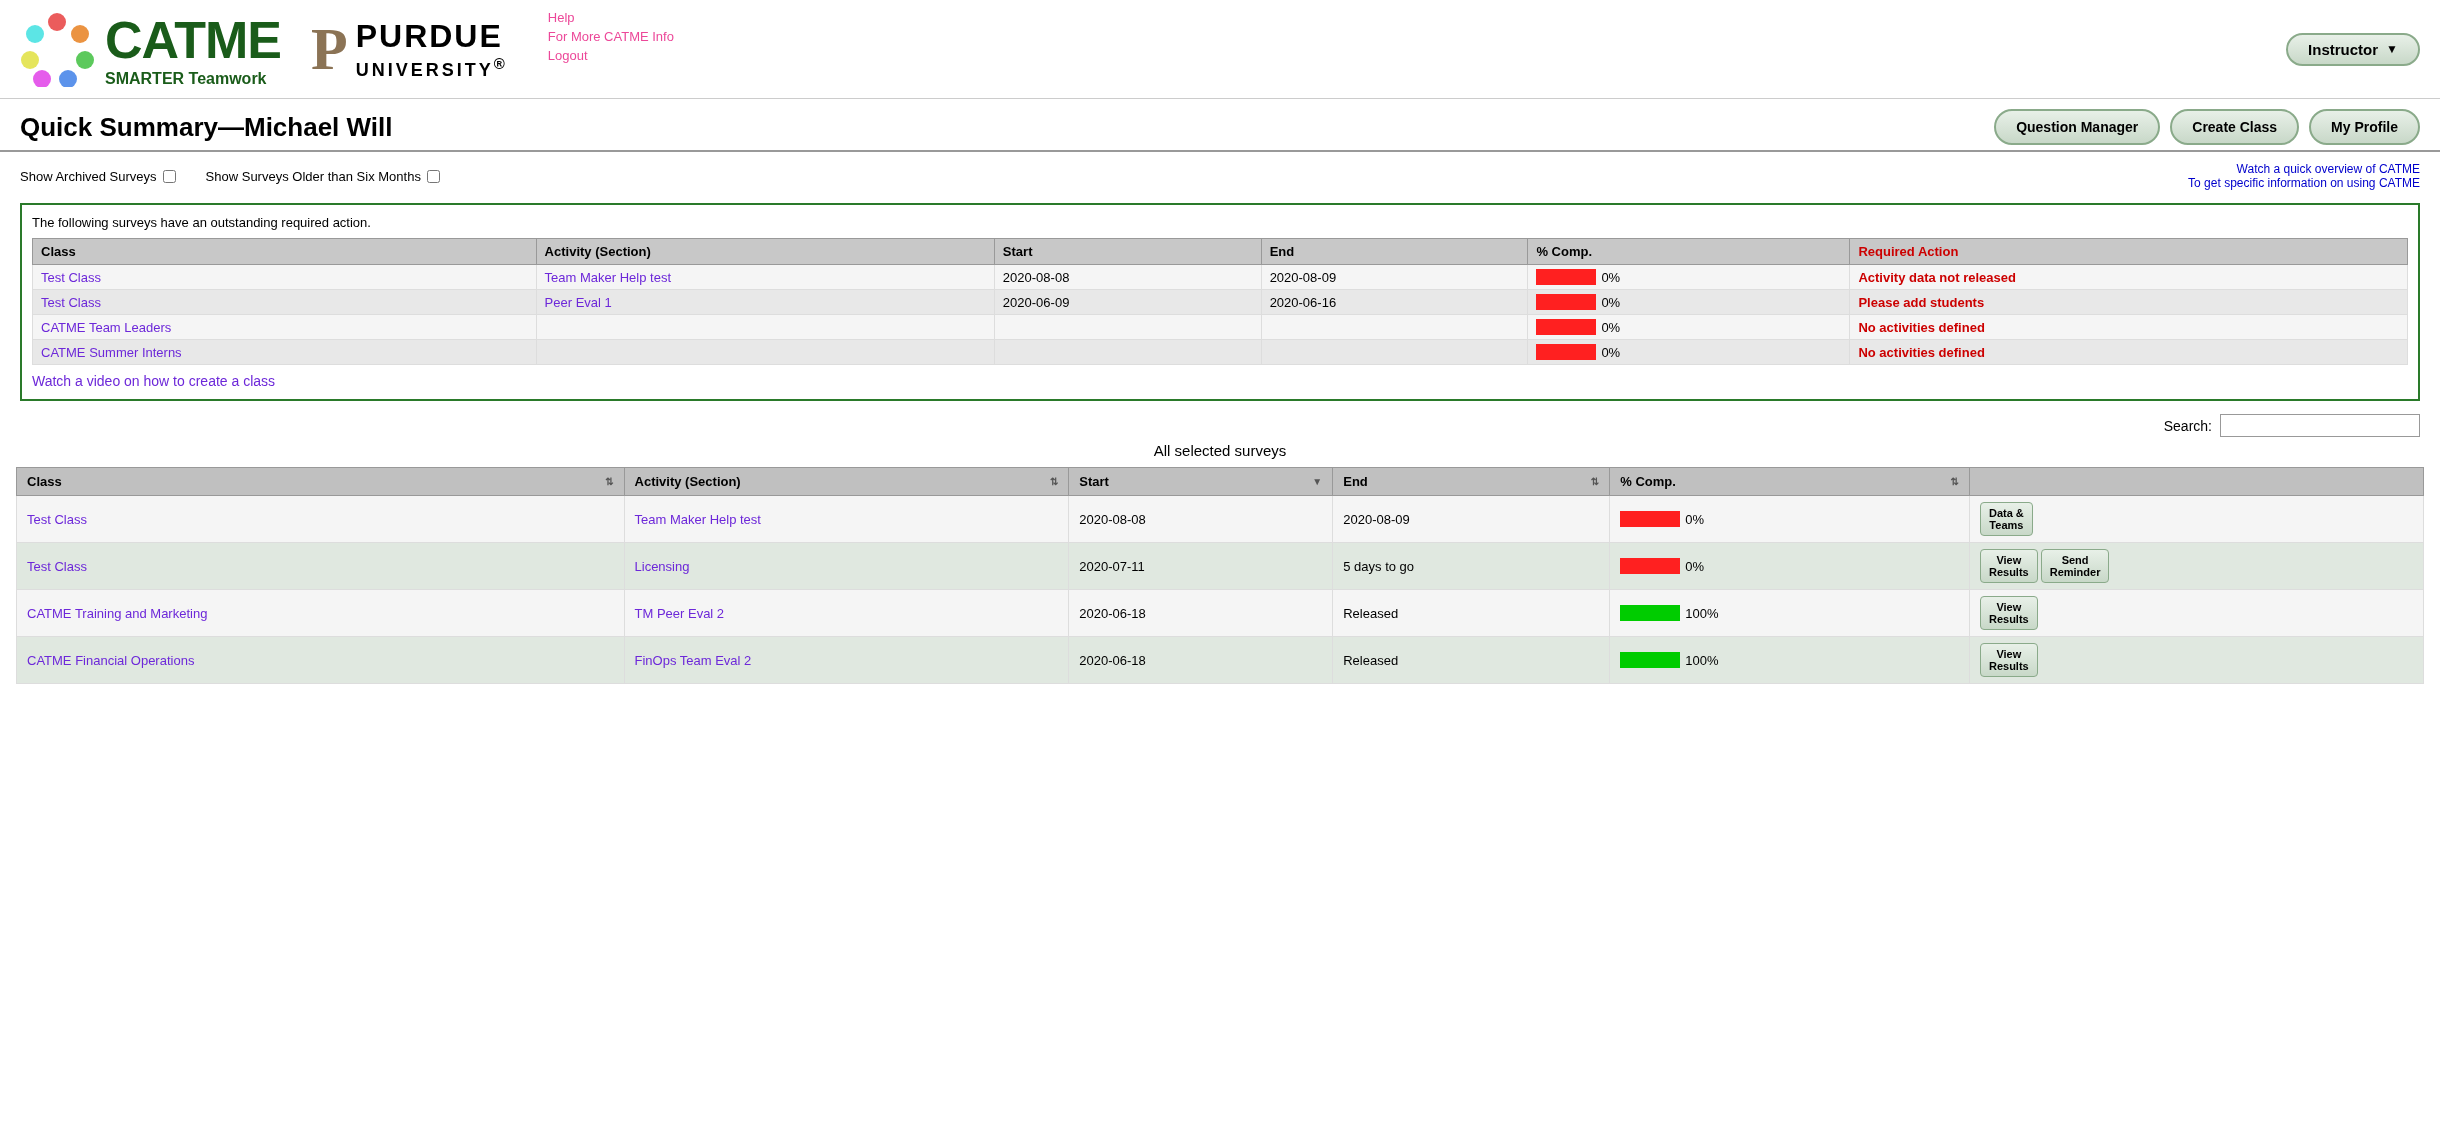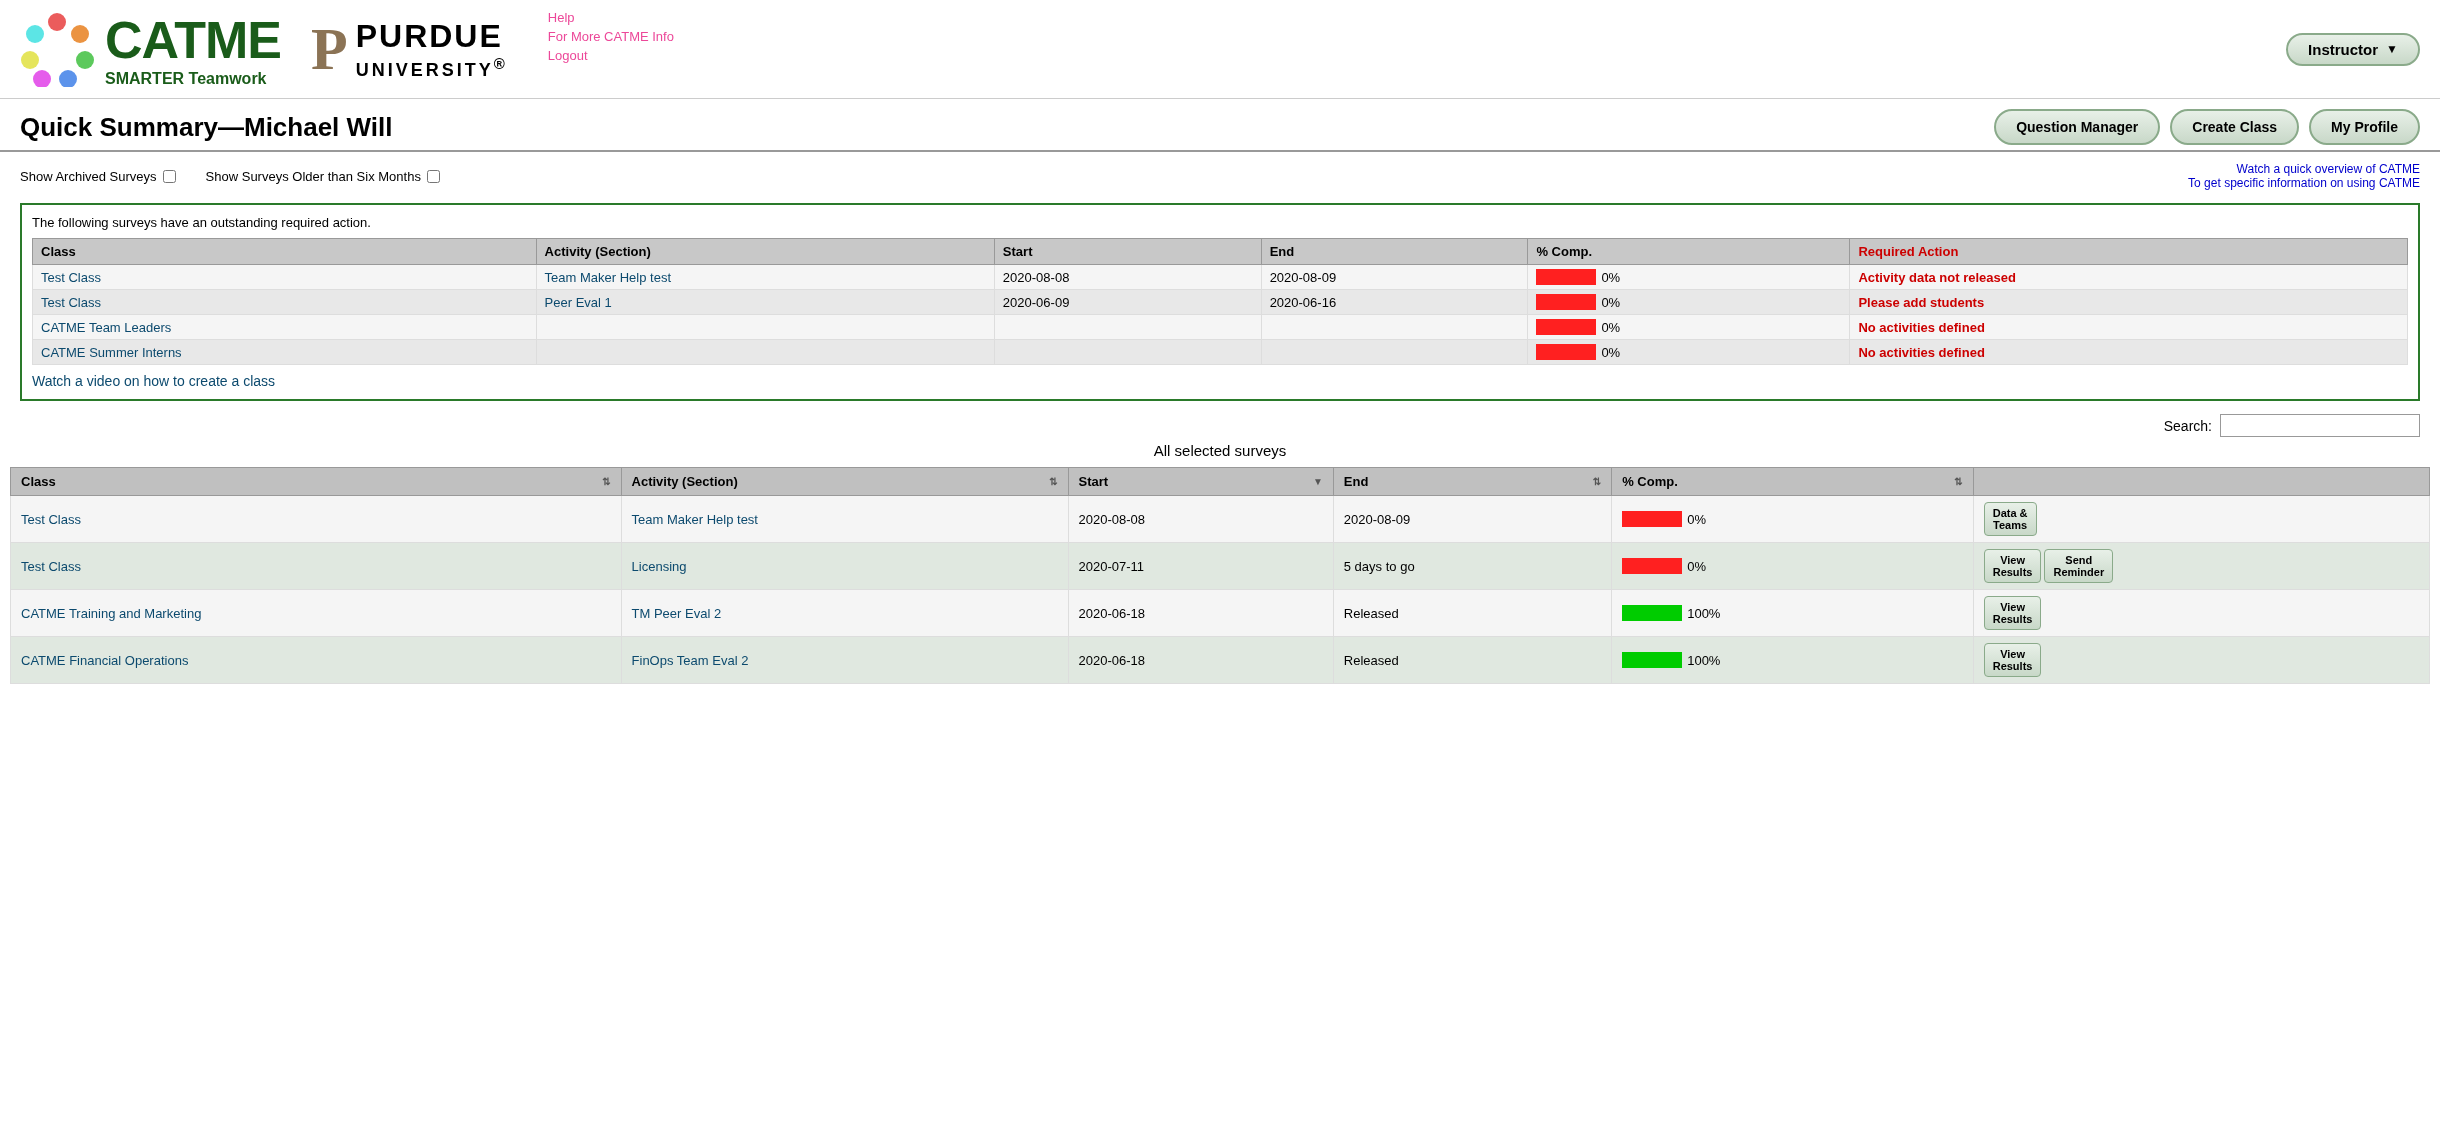--- a/index.html
+++ b/index.html
@@ -54,35 +54,35 @@
     .filter-right a { color: #0000cc; font-size: 12px; text-decoration: none; }
 
     
     .required-box { margin: 3px 20px; border: 2px solid #2a7a2a; padding: 10px; }
     .required-notice { font-size: 13px; margin-bottom: 8px; }
     .req-table { width: 100%; border-collapse: collapse; }
     .req-table th { background: #c8c8c8; font-weight: bold; font-size: 13px; padding: 5px 8px; border: 1px solid #999; text-align: left; }
     .req-table td { padding: 4px 8px; border: 1px solid #ddd; font-size: 13px; }
     .req-table tr:nth-child(odd) td { background: #f5f5f5; }
     .req-table tr:nth-child(even) td { background: #e8e8e8; }
-    .link-blue { color: #0c4a6e; text-decoration: none; font-weight: normal; }
+    .link-blue { color: #6d28d9; text-decoration: none; font-weight: normal; }
     .link-red-bold { color: #cc0000; text-decoration: none; font-weight: bold; font-size: 13px; }
     .progress-bar-container { display: flex; align-items: center; gap: 5px; }
     .progress-bar { width: 60px; height: 16px; display: inline-block; }
     .pct-text { font-size: 13px; }
     .watch-video { display: block; margin-top: 8px; }
     .req-action-header { color: #cc0000; font-weight: bold; font-size: 13px; }
 
     
     .search-bar { display: flex; justify-content: flex-end; align-items: center; padding: 10px 20px 5px; gap: 8px; }
     .search-bar label { font-size: 14px; }
     .search-bar input { border: 1px solid #999; padding: 3px 6px; width: 200px; font-size: 13px; }
 
     
-    .surveys-section { padding: 0 10px; }
+    .surveys-section { padding: 0 16px; }
     .surveys-title { text-align: center; font-size: 15px; margin-bottom: 8px; }
     .surveys-table { width: 100%; border-collapse: collapse; }
     .surveys-table th { 
       background: #c0c0c0; 
       font-weight: bold; 
       font-size: 13px; 
       padding: 6px 10px; 
       border: 1px solid #999; 
       text-align: left;
       cursor: pointer;

